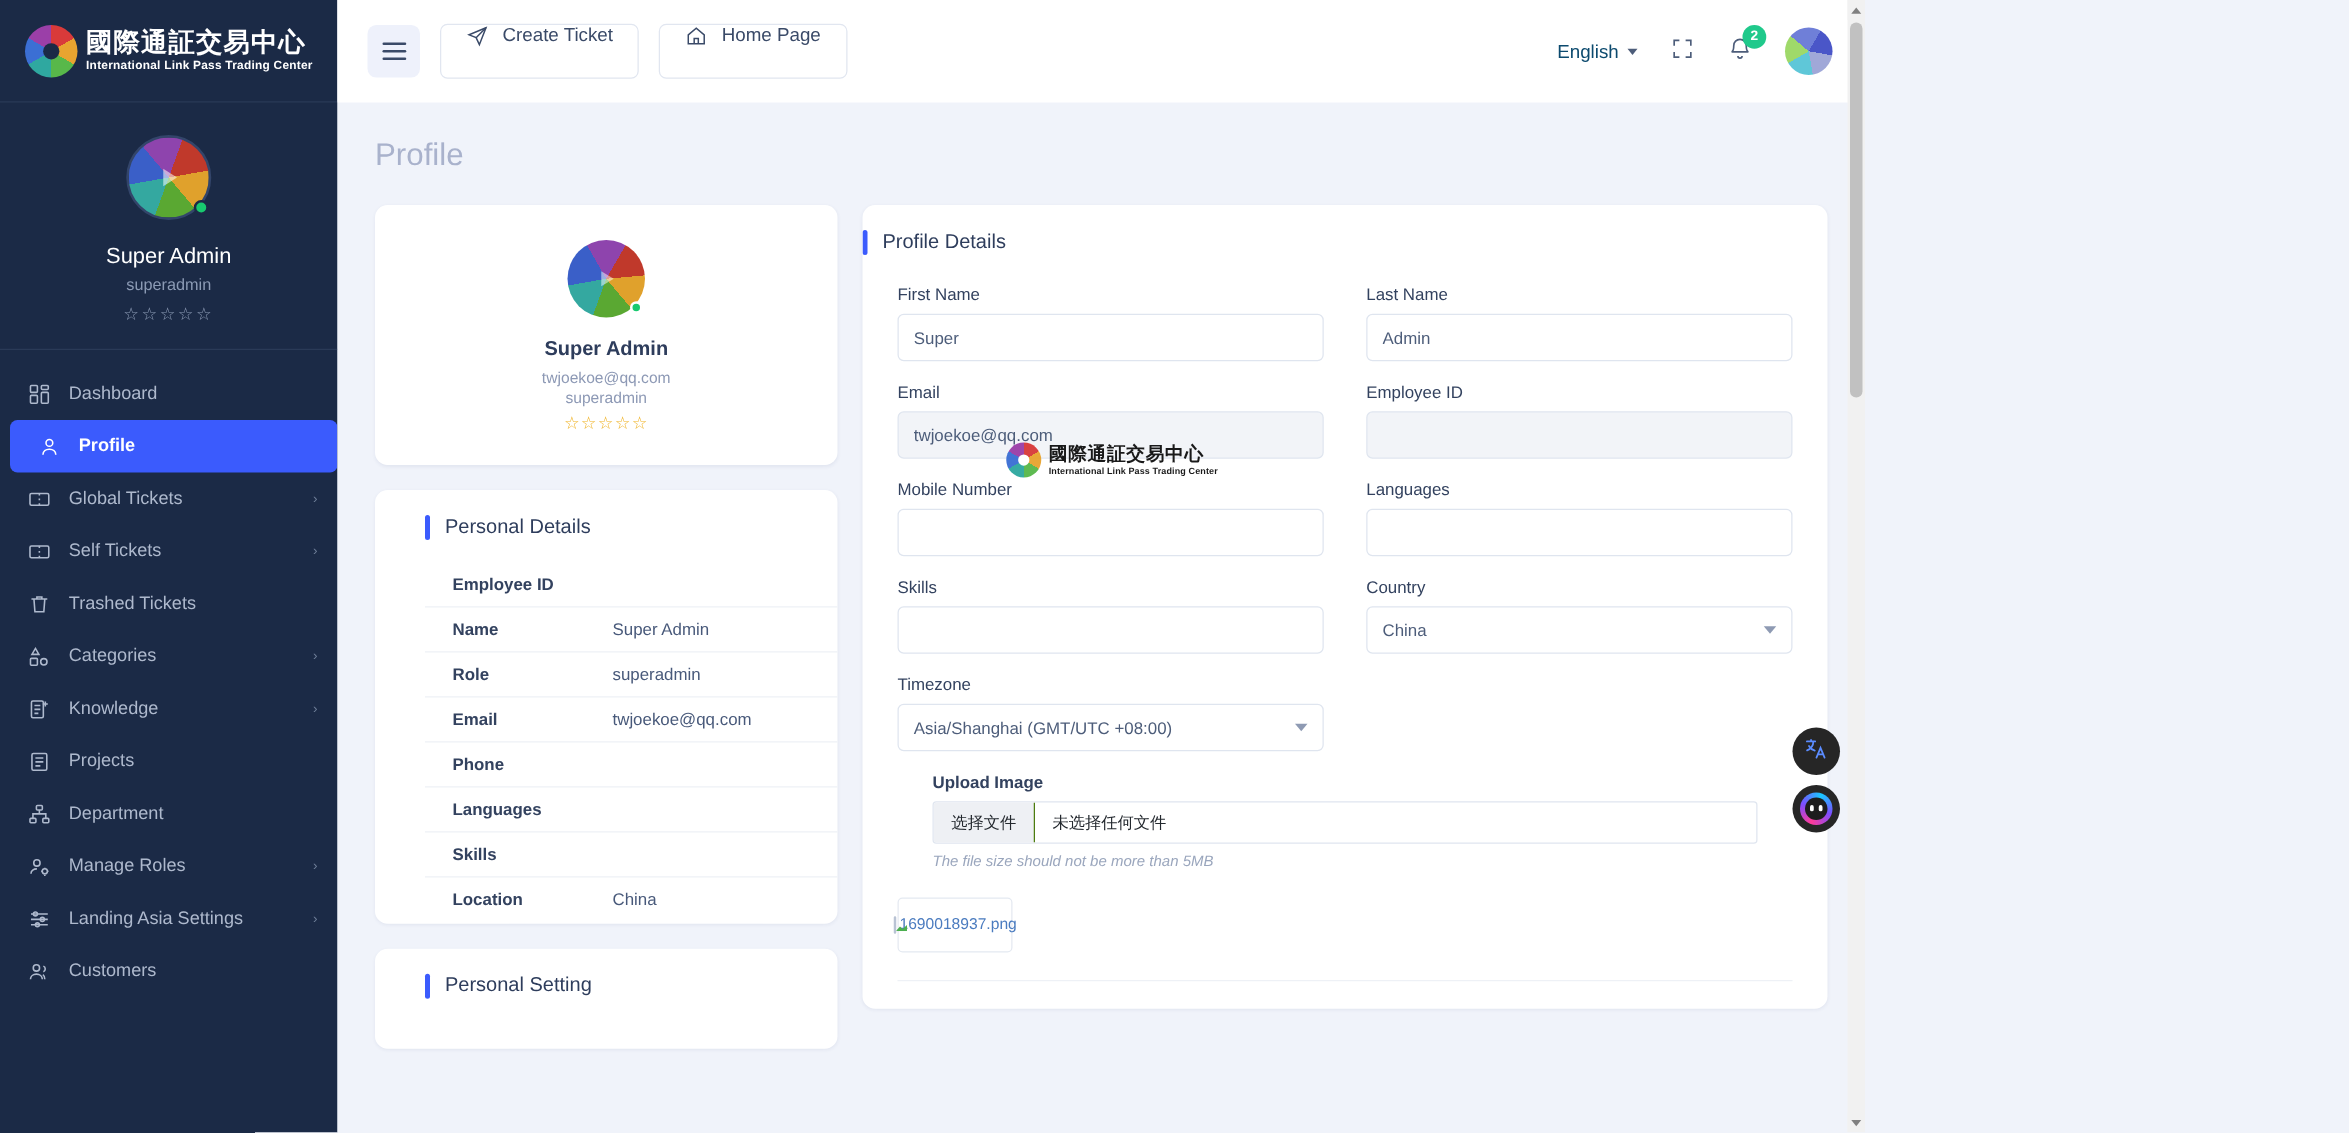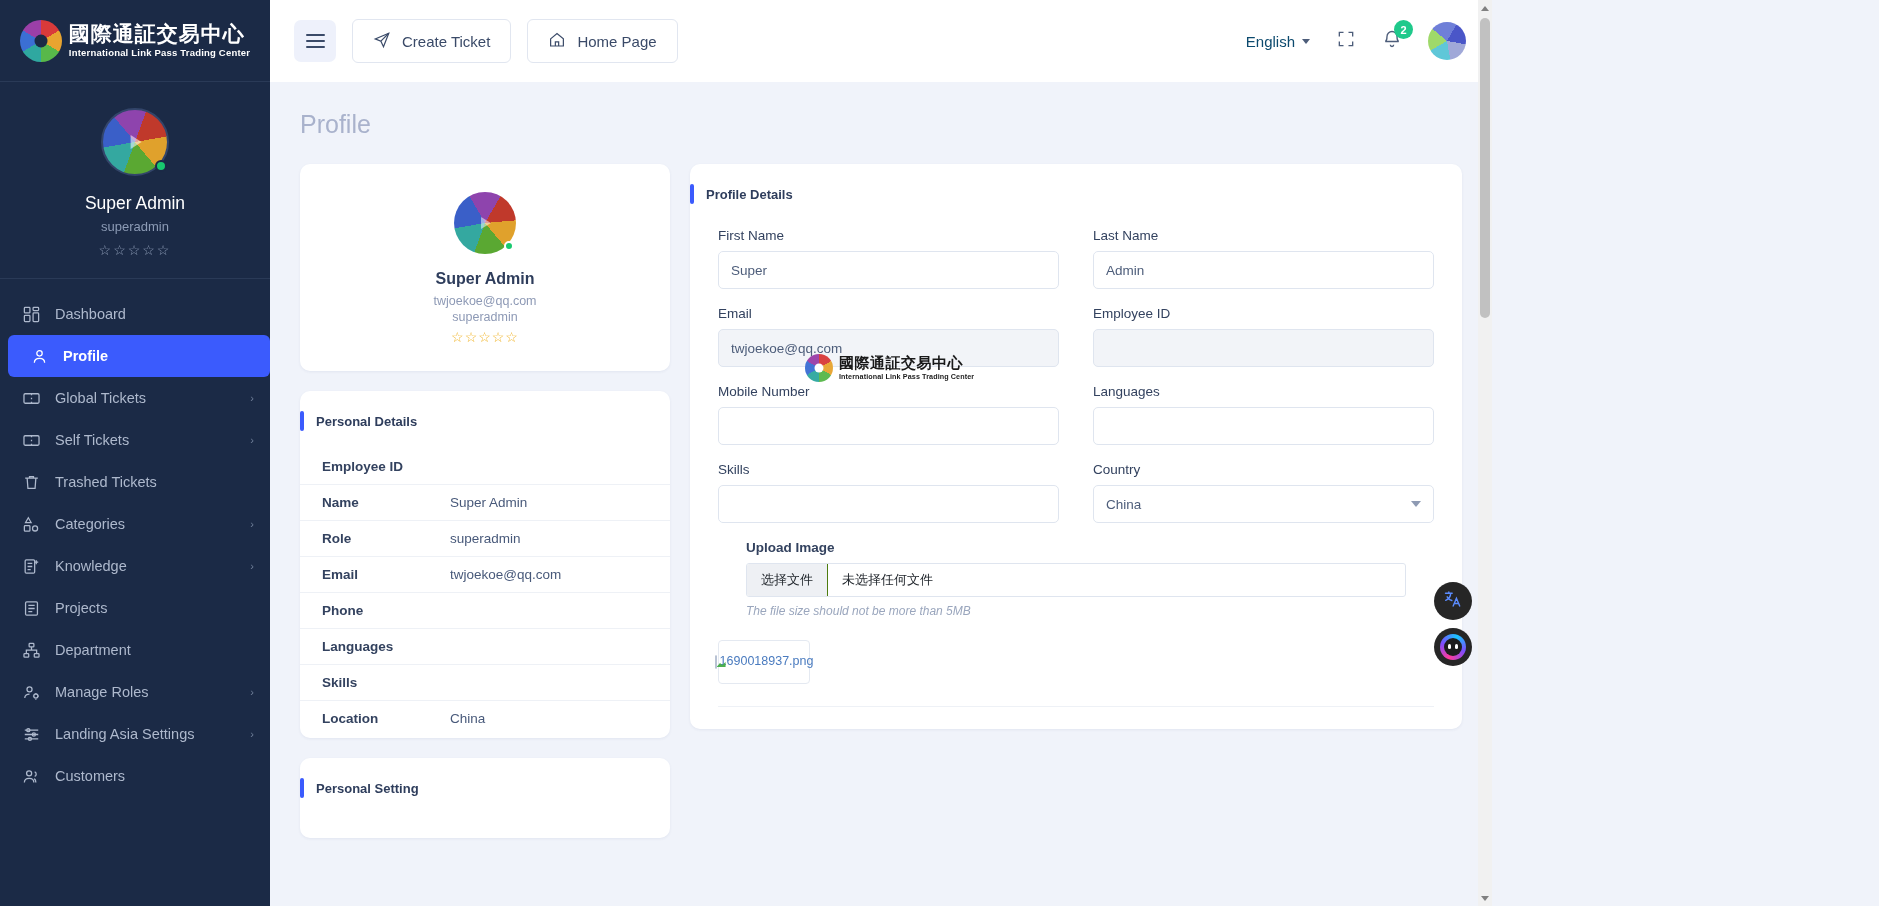--- a/index.html
+++ b/index.html
@@ -107,21 +107,21 @@
     padding: 0 26px 0 24px; gap: 16px;
   }
   .burger {
     width: 42px; height: 42px; border-radius: 7px; background: #eef1fb;
     display: flex; flex-direction: column; align-items: center; justify-content: center; gap: 4px;
     cursor: pointer;
   }
   .burger i { display:block; width: 19px; height: 2px; background: #3a4a68; border-radius: 2px; }
   .tb-btn {
     height: 44px; border: 1px solid #e1e6f0; border-radius: 6px; background: #fff;
-    display: flex; align-items: center; gap: 11px; padding: 0 20px;
+    display: flex; gap: 11px; padding: 0 20px;
     color: #3a4a68; font-size: 15px; cursor: pointer;
   }
   .tb-btn svg { width: 18px; height: 18px; stroke: #3a4a68; fill: none; stroke-width: 1.6; }
   .tb-right { margin-left: auto; display: flex; align-items: center; gap: 26px; }
   .lang { display: flex; align-items: center; gap: 7px; color: #0c4a6e; font-size: 15px; cursor: pointer; }
   .caret { width: 0;height:0;border-left:4.5px solid transparent;border-right:4.5px solid transparent;border-top:5px solid #4d5d7a; }
   .icon-btn { cursor: pointer; position: relative; display: flex; align-items: center; }
   .icon-btn svg { width: 20px; height: 20px; stroke: #4d5d7a; fill: none; stroke-width: 1.6; }
   .badge {
     position: absolute; top: -9px; right: -11px;
@@ -135,21 +135,21 @@
   }
 
   .content { flex: 1; overflow: hidden; position: relative; padding: 0 0 0 0; }
   .page-title {
     color: #a9b2cc; font-size: 25px; font-weight: 400;
     padding: 28px 0 0 30px;
   }
   .cols { display: flex; gap: 20px; padding: 25px 30px 0 30px; align-items: flex-start; }
   .col-left { width: 370px; flex: 0 0 370px; display: flex; flex-direction: column; gap: 20px; }
   .col-right { flex: 1; }
-  .card { background: #fff; border-radius: 10px; box-shadow: 0 1px 3px rgba(40,60,110,.07); }
+  .card { background: #fff; border-radius: 10px; box-shadow: 0 1px 3px rgba(40,60,110,.07); padding-left: 40px; }
 
   .prof-card { padding: 28px 20px 26px; text-align: center; }
   .pc-avatar-wrap { position: relative; display: inline-block; }
   .pc-avatar {
     width: 62px; height: 62px; border-radius: 50%;
     background: conic-gradient(from 30deg,#c0392b 0deg 55deg,#e0a12c 55deg 110deg,#5aa832 110deg 170deg,#34a8a0 170deg 230deg,#3a5fc8 230deg 300deg,#8e44ad 300deg 360deg);
     position: relative;
   }
   .pc-avatar::after {
     content:""; position:absolute; left:50%; top:50%;
@@ -161,21 +161,21 @@
   .pc-name { color: #2e3d5c; font-size: 16px; font-weight: 600; margin-top: 12px; }
   .pc-mail { color: #8d99b5; font-size: 12.5px; margin-top: 6px; }
   .pc-role { color: #8d99b5; font-size: 12.5px; margin-top: 2px; }
   .pc-stars { color: #f0b429; font-size: 14px; letter-spacing: 1px; margin-top: 5px; }
 
   .card-head {
     display: flex; align-items: center; gap: 12px;
     padding: 20px 22px 18px 0; margin-left: 0;
   }
   .bar { width: 4px; height: 20px; background: #3b5bfd; border-radius: 2px; }
-  .card-head h3 { color: #2e3d5c; font-size: 13px; font-weight: 700; }
+  .card-head h3 { color: #2e3d5c; font-size: 16px; font-weight: 400; }
 
   .detail-list { padding: 0 0 2px 0; }
   .drow {
     display: flex; padding: 10px 22px; border-top: 1px solid #eef1f6;
     font-size: 13.5px;
   }
   .drow:first-child { border-top: none; }
   .drow .k { width: 128px; color: #33425f; font-weight: 600; flex: 0 0 128px; }
   .drow .v { color: #48597a; }
 
@@ -606,20 +606,27 @@
               </div>
 
               <div class="fld">
                 <label>Country</label>
                 <div class="sel">
                   <span>China</span>
                   <span class="scaret"></span>
                 </div>
               </div>
 
+              <div class="fld full">
+                <label>Timezone</label>
+                <div class="sel">
+                  <span>Asia/Shanghai (GMT/UTC +08:00)</span>
+                  <span class="scaret"></span>
+                </div>
+              </div>
 
               <div class="upload-wrap">
                 <label style="display:block;color:#33425f;font-size:13.5px;font-weight:600;margin-bottom:8px">Upload Image</label>
                 <div class="file-row">
                   <span class="file-btn">选择文件</span>
                   <span class="file-name">未选择任何文件</span>
                 </div>
                 <div class="hint">The file size should not be more than 5MB</div>
               </div>
 

